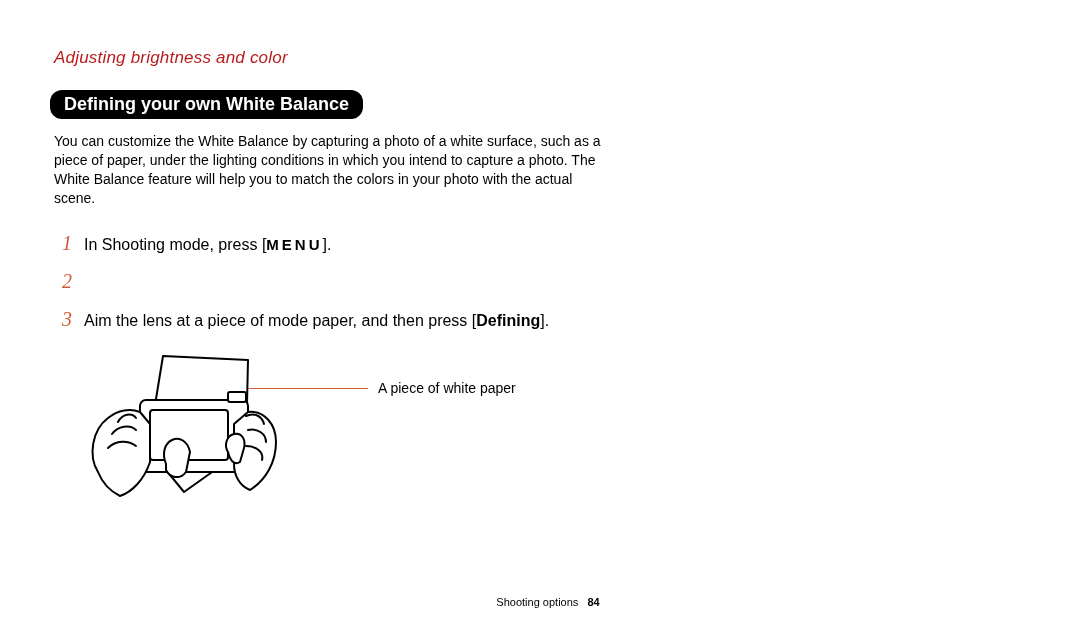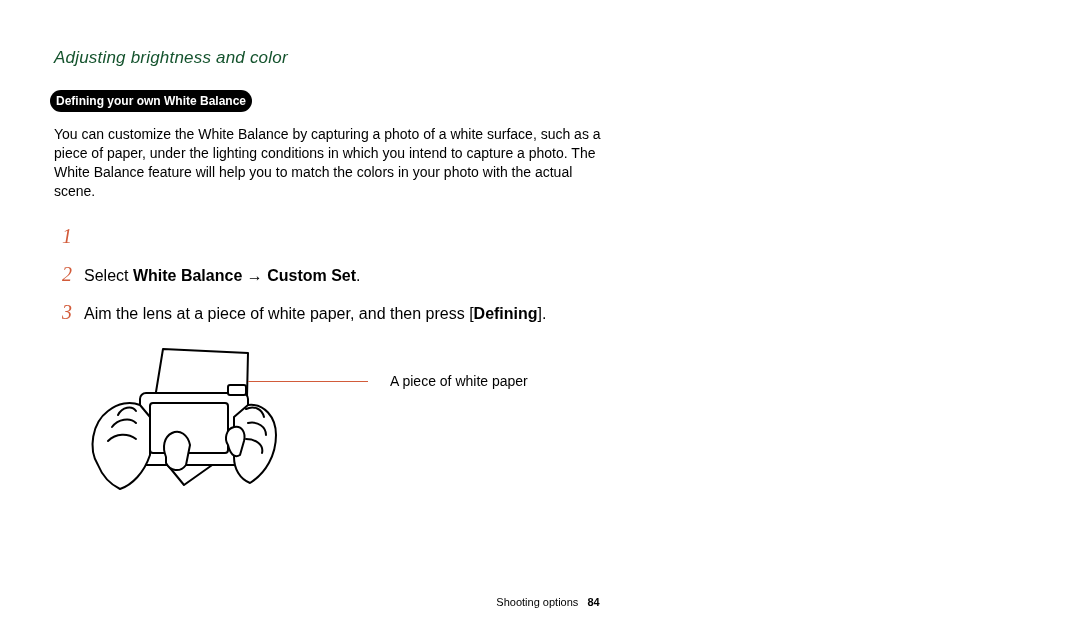--- a/index.html
+++ b/index.html
@@ -10,32 +10,32 @@
     background: #fff;
     color: #000;
     position: relative;
   }
   .page {
     padding: 48px 54px 0 54px;
   }
   .running-head {
     font-style: italic;
     font-weight: 300;
-    color: #14532d;
+    color: #b91c1c;
     font-size: 17px;
     letter-spacing: 0.2px;
     margin-bottom: 22px;
   }
   .pill {
     display: inline-block;
     background: #000;
     color: #fff;
     font-weight: 700;
-    font-size: 12px;
-    padding: 4px 6px;
+    font-size: 18px;
+    padding: 4px 14px;
     border-radius: 12px;
     margin-bottom: 6px;
     margin-left: -4px;
   }
   .paragraph {
     font-size: 14px;
     line-height: 1.35;
     max-width: 560px;
     margin-bottom: 16px;
     margin-top: 7px;
@@ -83,21 +83,21 @@
   .callout-line {
     position: absolute;
     left: 170px;
     top: 36px;
     width: 120px;
     height: 1px;
     background: #D25B3A;
   }
   .callout-text {
     position: absolute;
-    left: 312px;
+    left: 300px;
     top: 28px;
     font-size: 14px;
   }
   .footer {
     position: absolute;
     bottom: 22px;
     left: 8px;
     width: 100%;
     text-align: center;
     font-size: 11px;
@@ -111,33 +111,33 @@
   <div class="running-head">Adjusting brightness and color</div>
 
   <div class="pill">Defining your own White Balance</div>
 
   <p class="paragraph">You can customize the White Balance by capturing a photo of a white surface, such as a piece of paper, under the lighting conditions in which you intend to capture a photo. The White Balance feature will help you to match the colors in your photo with the actual scene.</p>
 
   <div class="steps">
 
     <div class="step">
       <span class="step-num">1</span>
+      <span class="step-body">
+        <span>In Shooting mode, press [</span><span class="menu-label">MENU</span><span>].</span>
+      </span>
     </div>
 
     <div class="step">
       <span class="step-num">2</span>
-      <span class="step-body">
-        <span>Select </span><strong>White Balance</strong><span> → </span><strong>Custom Set</strong><span>.</span>
-      </span>
     </div>
 
     <div class="step">
       <span class="step-num">3</span>
       <span class="step-body">
-        <span>Aim the lens at a piece of white paper, and then press [</span><strong>Defining</strong><span>].</span>
+        <span>Aim the lens at a piece of mode paper, and then press [</span><strong>Defining</strong><span>].</span>
       </span>
     </div>
 
   </div>
 
   <div class="figure-area">
     <svg class="illustration" viewBox="0 0 200 160" fill="none" stroke="#000" stroke-width="2" stroke-linecap="round" stroke-linejoin="round">
 
       <path d="M85 4 L170 8 L168 96 L106 140 L70 96 Z" fill="#fff"></path>
 

